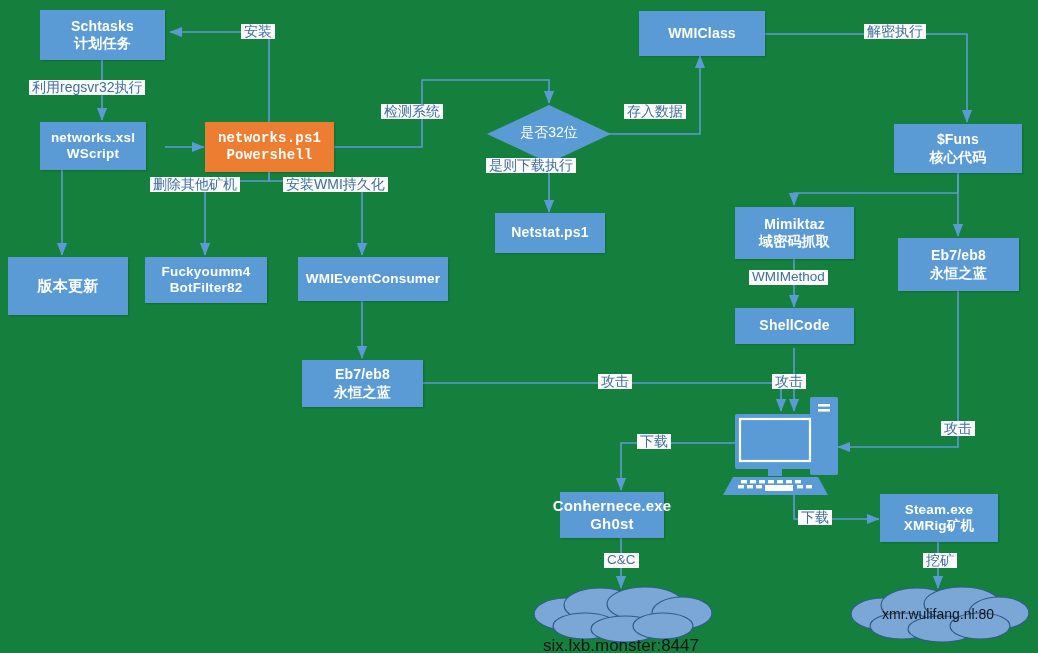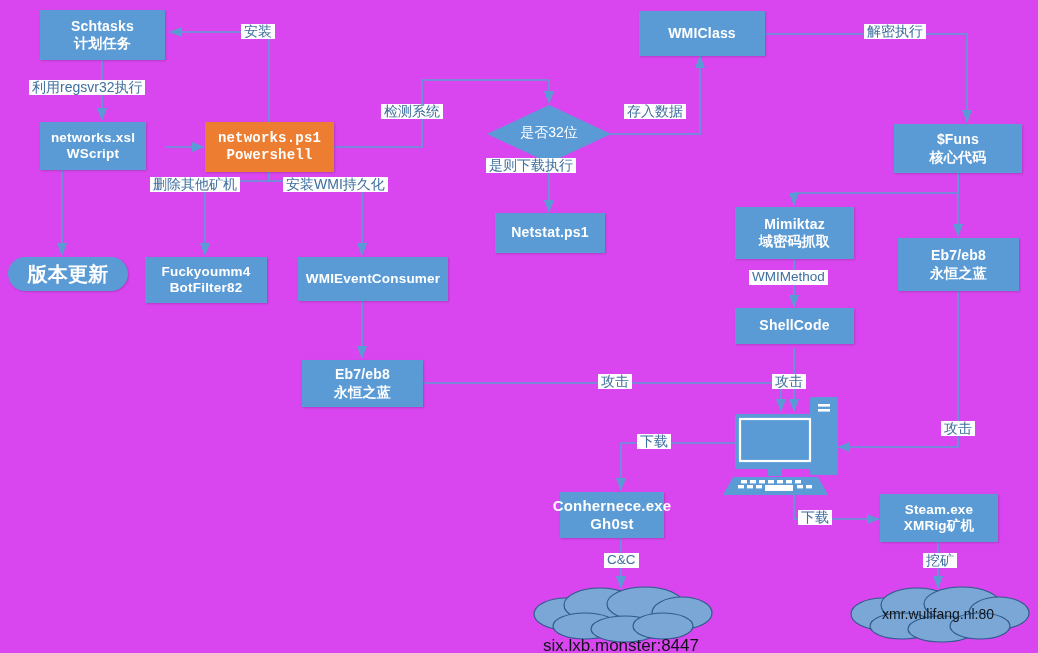--- a/index.html
+++ b/index.html
@@ -4,21 +4,21 @@
 <style>
   html, body {
     margin: 0;
     padding: 0;
     background: #ffffff;
   }
   #canvas {
     position: relative;
     width: 1038px;
     height: 653px;
-    background: #d946ef;
+    background: #15803d;
     font-family: "Liberation Sans", "DejaVu Sans", sans-serif;
     overflow: hidden;
   }
   svg.wires {
     position: absolute;
     left: 0; top: 0;
     width: 1038px;
     height: 653px;
     pointer-events: none;
   }
@@ -184,21 +184,21 @@
   <div class="node blue" style="left:40px; top:122px; width:106px; height:48px; font-size:13.5px;">
     <span class="ln">networks.xsl</span>
     <span class="ln">WScript</span>
   </div>
 
   <div class="node orange" style="left:205px; top:122px; width:129px; height:50px; font-size:14px;">
     <span class="ln">networks.ps1</span>
     <span class="ln">Powershell</span>
   </div>
 
-  <div class="node blue" style="left:8px; top:257px; width:120px; height:34px; font-size:20px;border-radius:21px;">
+  <div class="node blue" style="left:8px; top:257px; width:120px; height:58px; font-size:15px;">
     <span class="ln">版本更新</span>
   </div>
 
   <div class="node blue" style="left:145px; top:257px; width:122px; height:46px; font-size:13.5px;">
     <span class="ln">Fuckyoumm4</span>
     <span class="ln">BotFilter82</span>
   </div>
 
   <div class="node blue" style="left:298px; top:257px; width:150px; height:44px; font-size:13.5px;">
     <span class="ln">WMIEventConsumer</span>

